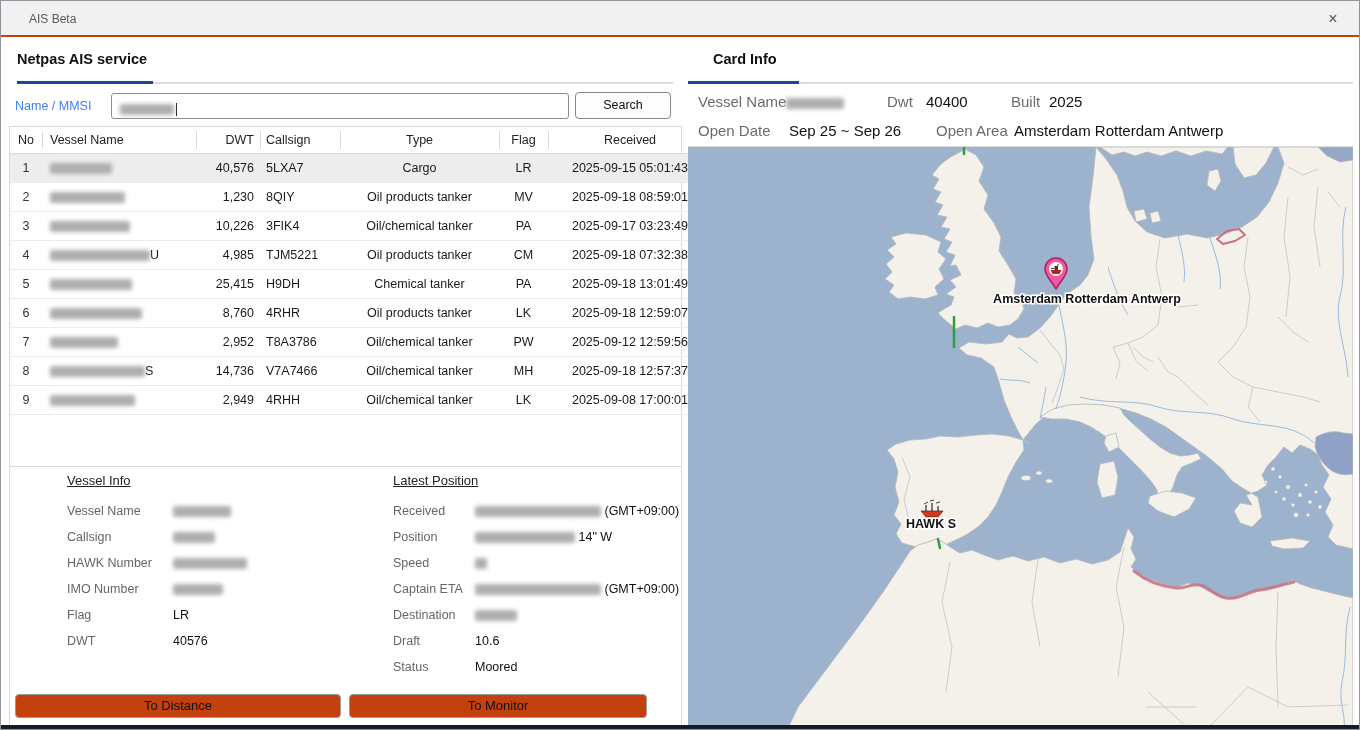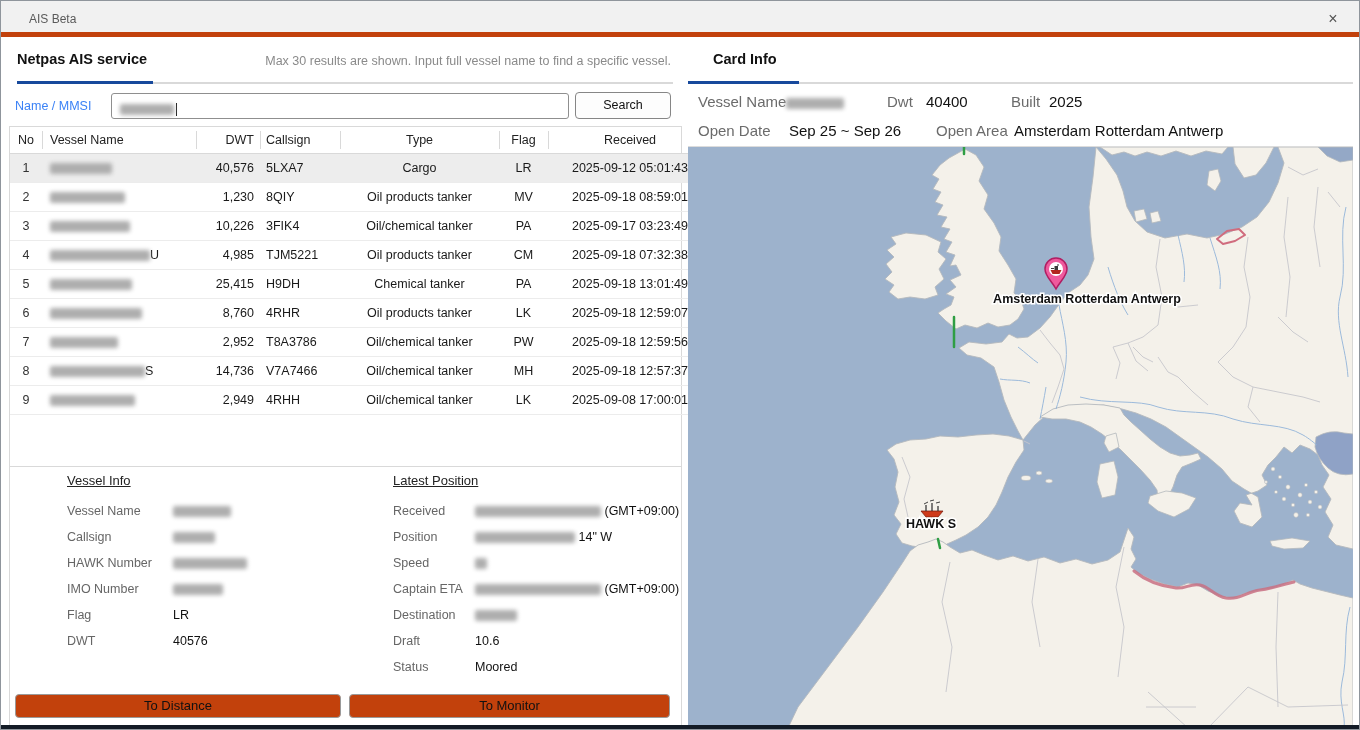--- a/index.html
+++ b/index.html
@@ -1,17 +1,17 @@
 <!DOCTYPE html>
 <html><head>
 <meta charset="utf-8">
 <style>
   html,body{margin:0;padding:0;background:#c8c8c8;font-family:"Liberation Sans","DejaVu Sans",sans-serif;}
   .window{position:relative;width:1360px;height:730px;background:#fff;border:1px solid #8f959c;box-sizing:border-box;overflow:hidden;}
-  .titlebar{position:absolute;left:0;top:0;width:100%;height:36px;background:#f1f1f1;border-bottom:5px solid #c2410c;box-sizing:border-box;}
+  .titlebar{position:absolute;left:0;top:0;width:100%;height:36px;background:#f1f1f1;border-bottom:2px solid #c2410c;box-sizing:border-box;}
   .titlebar .title{position:absolute;left:28px;top:11px;font-size:12px;color:#5a5a5a;}
   .close-btn{position:absolute;right:14px;top:7px;width:24px;height:22px;text-align:center;line-height:22px;font-size:16px;color:#555;cursor:pointer;}
   .bottom-strip{position:absolute;left:0;bottom:0;width:100%;height:4px;background:#131b26;}
 
   
   .lp-title{position:absolute;left:16px;top:50px;font-size:14.5px;font-weight:bold;color:#111;}
   .lp-hint{position:absolute;right:688px;top:53px;font-size:12.5px;color:#8a8a8a;}
   .lp-underline-blue{position:absolute;left:16px;top:80px;width:136px;height:3px;background:#17499c;}
   .lp-underline-gray{position:absolute;left:152px;top:81px;width:520px;height:2px;background:#d9d9d9;}
   .search-label{position:absolute;left:14px;top:98px;font-size:12.5px;color:#3b82f6;}
@@ -61,21 +61,20 @@
 <body>
 
 <div class="window">
 
   <div class="titlebar">
     <span class="title">AIS Beta</span>
     <span class="close-btn">×</span>
   </div>
 
   <div class="lp-title">Netpas AIS service</div>
-  <div class="lp-hint">Max 30 results are shown. Input full vessel name to find a specific vessel.</div>
   <div class="lp-underline-blue"></div>
   <div class="lp-underline-gray"></div>
 
   <div class="search-label">Name / MMSI</div>
   <div class="search-input">
     <span class="blur" id="search-blur" style="width: 54px;"></span><span class="caret"></span>
   </div>
   <div class="search-btn">Search</div>
 
   <div class="main-box">
@@ -92,21 +91,21 @@
           </tr>
         </thead>
       <tbody id="vt-body">
           <tr class="vrow selected">
             <td class="col-no">1</td>
             <td class="col-name"><span class="blur" style="width: 62px;"></span></td>
             <td class="col-dwt">40,576</td>
             <td class="col-cs">5LXA7</td>
             <td class="col-type">Cargo</td>
             <td class="col-flag">LR</td>
-            <td class="col-rcv">2025-09-12 05:01:43</td>
+            <td class="col-rcv">2025-09-15 05:01:43</td>
           </tr>
           <tr class="vrow">
             <td class="col-no">2</td>
             <td class="col-name"><span class="blur" style="width: 75px;"></span></td>
             <td class="col-dwt">1,230</td>
             <td class="col-cs">8QIY</td>
             <td class="col-type">Oil products tanker</td>
             <td class="col-flag">MV</td>
             <td class="col-rcv">2025-09-18 08:59:01</td>
           </tr>
@@ -146,21 +145,21 @@
             <td class="col-flag">LK</td>
             <td class="col-rcv">2025-09-18 12:59:07</td>
           </tr>
           <tr class="vrow">
             <td class="col-no">7</td>
             <td class="col-name"><span class="blur" style="width: 68px;"></span></td>
             <td class="col-dwt">2,952</td>
             <td class="col-cs">T8A3786</td>
             <td class="col-type">Oil/chemical tanker</td>
             <td class="col-flag">PW</td>
-            <td class="col-rcv">2025-09-18 12:59:56</td>
+            <td class="col-rcv">2025-09-12 12:59:56</td>
           </tr>
           <tr class="vrow">
             <td class="col-no">8</td>
             <td class="col-name"><span class="blur" style="width: 95px;"></span><span>S</span></td>
             <td class="col-dwt">14,736</td>
             <td class="col-cs">V7A7466</td>
             <td class="col-type">Oil/chemical tanker</td>
             <td class="col-flag">MH</td>
             <td class="col-rcv">2025-09-18 12:57:37</td>
           </tr>
@@ -197,21 +196,21 @@
         <div class="f-row"><span class="f-label">Position</span><span class="blur" style="width: 100px;"></span><span class="f-value"> 14" W</span></div>
         <div class="f-row"><span class="f-label">Speed</span><span class="blur" style="width: 12px;"></span></div>
         <div class="f-row"><span class="f-label">Captain ETA</span><span class="blur" style="width: 126px;"></span><span class="f-value"> (GMT+09:00)</span></div>
         <div class="f-row"><span class="f-label">Destination</span><span class="blur" style="width: 42px;"></span></div>
         <div class="f-row"><span class="f-label">Draft</span><span class="f-value">10.6</span></div>
         <div class="f-row"><span class="f-label">Status</span><span class="f-value">Moored</span></div>
       </div>
   </div>
 
   <div class="panel-btn" style="left:14px;width:326px;">To Distance</div>
-  <div class="panel-btn" style="left:348px;width:321px;">To Monitor</div>
+  <div class="panel-btn" style="left:348px;width:298px;">To Monitor</div>
 
   <div class="rp-title">Card Info</div>
   <div class="rp-underline-blue"></div>
   <div class="rp-underline-gray"></div>
   <div class="card-row" id="card-row1" style="top:92px;"><span class="f-label" style="width: 88px;">Vessel Name</span><span class="f-value" style="width: 101px;"><span class="blur" style="width: 58px;"></span></span><span class="f-label" style="width: 39px;">Dwt</span><span class="f-value" style="width: 85px;">40400</span><span class="f-label" style="width: 38px;">Built</span><span class="f-value" style="width: 80px;">2025</span></div>
   <div class="card-row" id="card-row2" style="top:121px;"><span class="f-label" style="width: 91px;">Open Date</span><span class="f-value" style="width: 147px;">Sep 25 ~ Sep 26</span><span class="f-label" style="width: 78px;">Open Area</span><span class="f-value" style="width: 260px;">Amsterdam Rotterdam Antwerp</span></div>
 
   <div class="map-wrap">
     <svg width="665" height="581" viewBox="0 0 665 581">
       <rect x="0" y="0" width="665" height="581" fill="#9db2cc"></rect>

